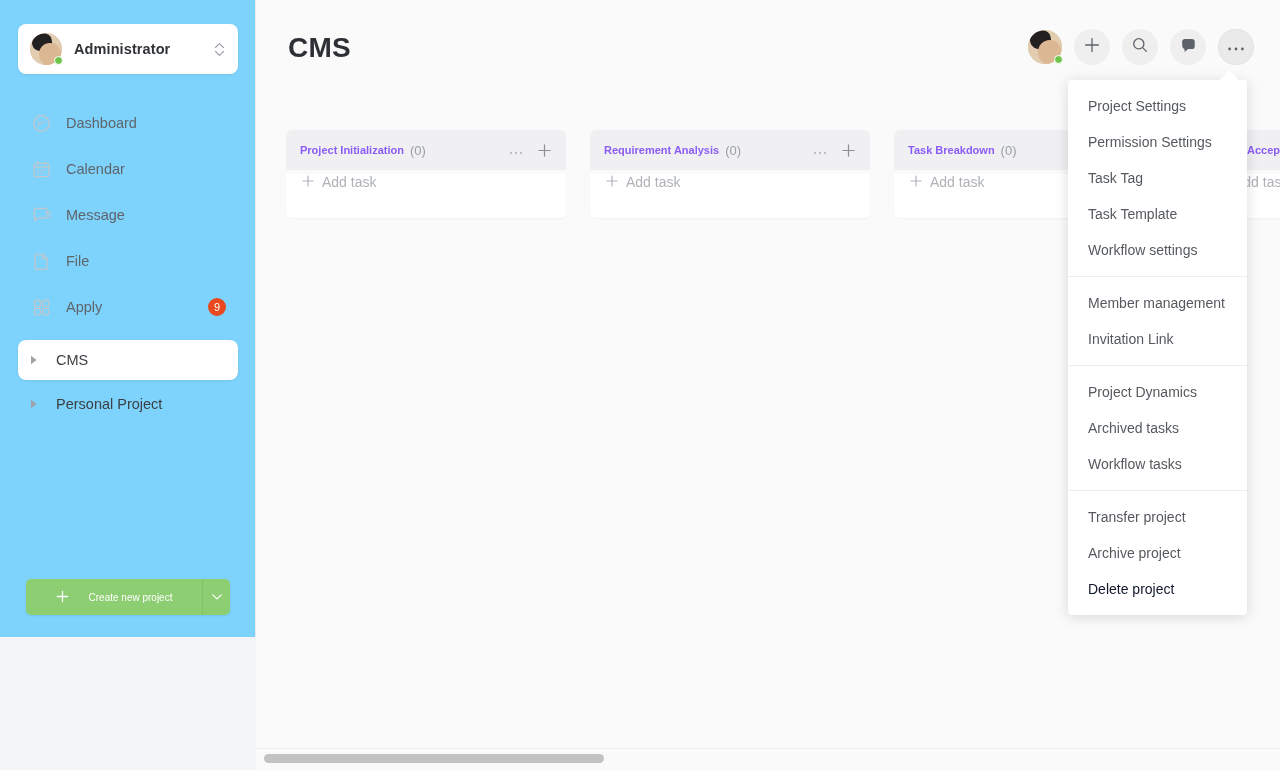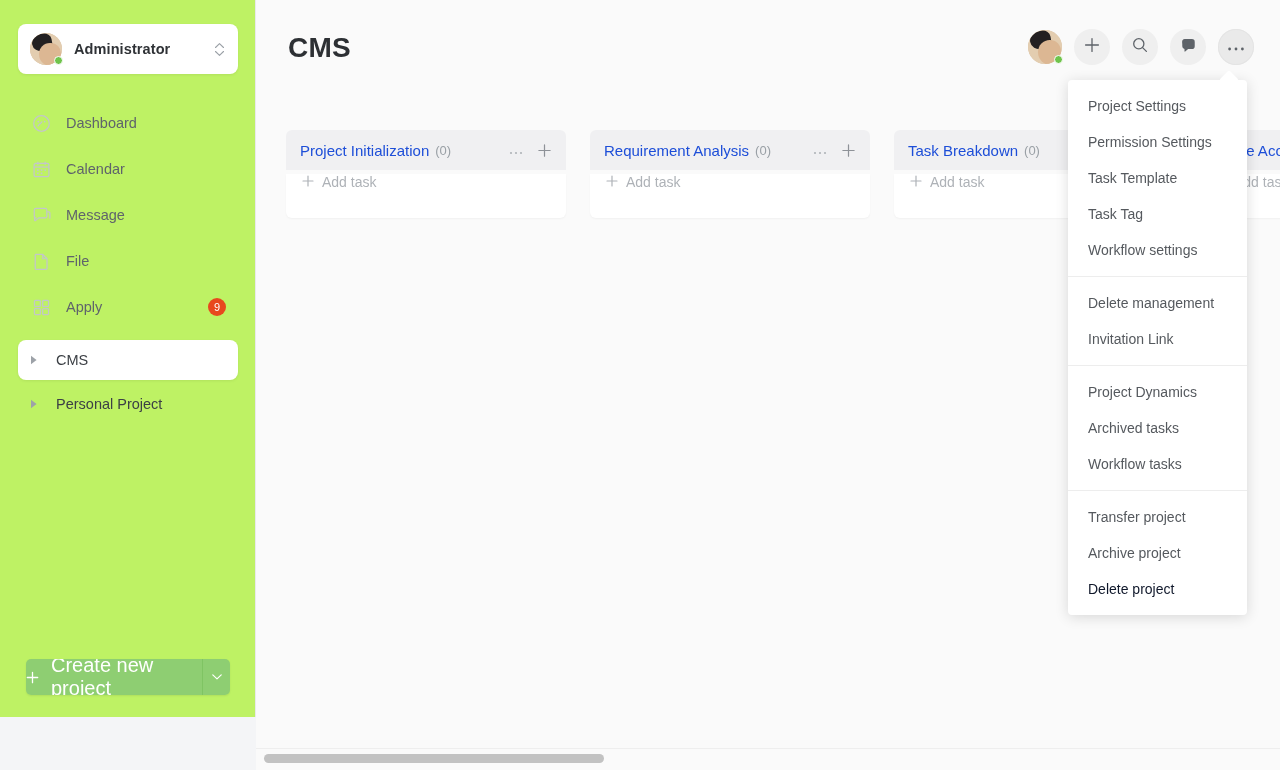--- a/index.html
+++ b/index.html
@@ -6,22 +6,22 @@
   html, body {
     width: 1280px; height: 770px;
     font-family: "Liberation Sans", sans-serif;
     background: #f4f5f7;
     overflow: hidden;
   }
   .app { position: relative; width: 1280px; height: 770px; display: flex; }
 
   
   .sidebar {
-    width: 256px; height: 717px;
-    background: #bef264;
+    width: 256px; height: 637px;
+    background: #7dd3fc;
     border-right: 1px solid #e9e9ec;
     position: relative;
     flex: 0 0 256px;
   }
   .user-card {
     position: absolute; left: 18px; top: 24px;
     width: 220px; height: 50px;
     background: #ffffff; border-radius: 8px;
     box-shadow: 0 1px 3px rgba(0,0,0,0.07);
     display: flex; align-items: center; padding: 0 12px;
@@ -73,22 +73,22 @@
   .proj-item .lbl { margin-left: 16px; font-size: 14.5px; color: #3c4045; }
 
   .create-btn {
     position: absolute; left: 26px; bottom: 22px;
     width: 204px; height: 36px; display: flex;
     border-radius: 5px; overflow: hidden;
     box-shadow: 0 1px 2px rgba(0,0,0,0.08);
   }
   .create-main {
     flex: 1; background: #8ece72; color: #fff;
-    display: flex; align-items: center; justify-content: center; gap: 12px;
-    font-size: 20px;
+    display: flex; align-items: center; justify-content: center; gap: 20px;
+    font-size: 10px;
   }
   .create-caret {
     width: 28px; background: #8ece72; border-left: 1px solid #7fc463;
     display: flex; align-items: center; justify-content: center; color: #fff;
   }
 
   
   .main { flex: 1; position: relative; background: #fafafa; height: 770px; }
   .topbar {
     height: 102px; position: relative;
@@ -113,21 +113,21 @@
   
   .board {
     position: absolute; left: 0; top: 102px; right: 0; bottom: 22px;
     padding: 28px 0 0 30px; display: flex; gap: 24px; overflow: hidden;
   }
   .column { width: 280px; flex: 0 0 280px; }
   .col-head {
     height: 40px; background: #f0f0f2; border-radius: 6px 6px 0 0;
     display: flex; align-items: center; padding: 0 14px;
   }
-  .col-title { font-size: 15px; color: #1d4ed8; font-weight: normal; }
+  .col-title { font-size: 11px; color: #8b5cf6; font-weight: bold; }
   .col-count { font-size: 13px; color: #9aa0a6; margin-left: 6px; font-weight: normal; }
   .col-head .spacer { flex: 1; }
   .col-dots { color: #b0b4b8; font-size: 15px; letter-spacing: 1px; line-height: 8px; margin-right: 14px;}
   .col-plus { color: #8e9298; display: flex; align-items: center; }
   .col-body { padding-top: 4px; }
   .add-task {
     height: 44px; background: #ffffff; border-radius: 0 0 6px 6px;
     display: flex; align-items: flex-start; padding: 0 16px; gap: 8px;
     color: #aeb2b7; font-size: 14px;
     box-shadow: 0 1px 2px rgba(0,0,0,0.04);
@@ -463,27 +463,27 @@
     </div>
 
   </div>
 
   <div class="dropdown">
     <div class="dd-arrow"></div>
 
     <div class="dd-group">
       <div class="dd-item">Project Settings</div>
       <div class="dd-item">Permission Settings</div>
+      <div class="dd-item">Task Tag</div>
       <div class="dd-item">Task Template</div>
-      <div class="dd-item">Task Tag</div>
       <div class="dd-item">Workflow settings</div>
     </div>
 
     <div class="dd-group">
-      <div class="dd-item">Delete management</div>
+      <div class="dd-item">Member management</div>
       <div class="dd-item">Invitation Link</div>
     </div>
 
     <div class="dd-group">
       <div class="dd-item">Project Dynamics</div>
       <div class="dd-item">Archived tasks</div>
       <div class="dd-item">Workflow tasks</div>
     </div>
 
     <div class="dd-group">

